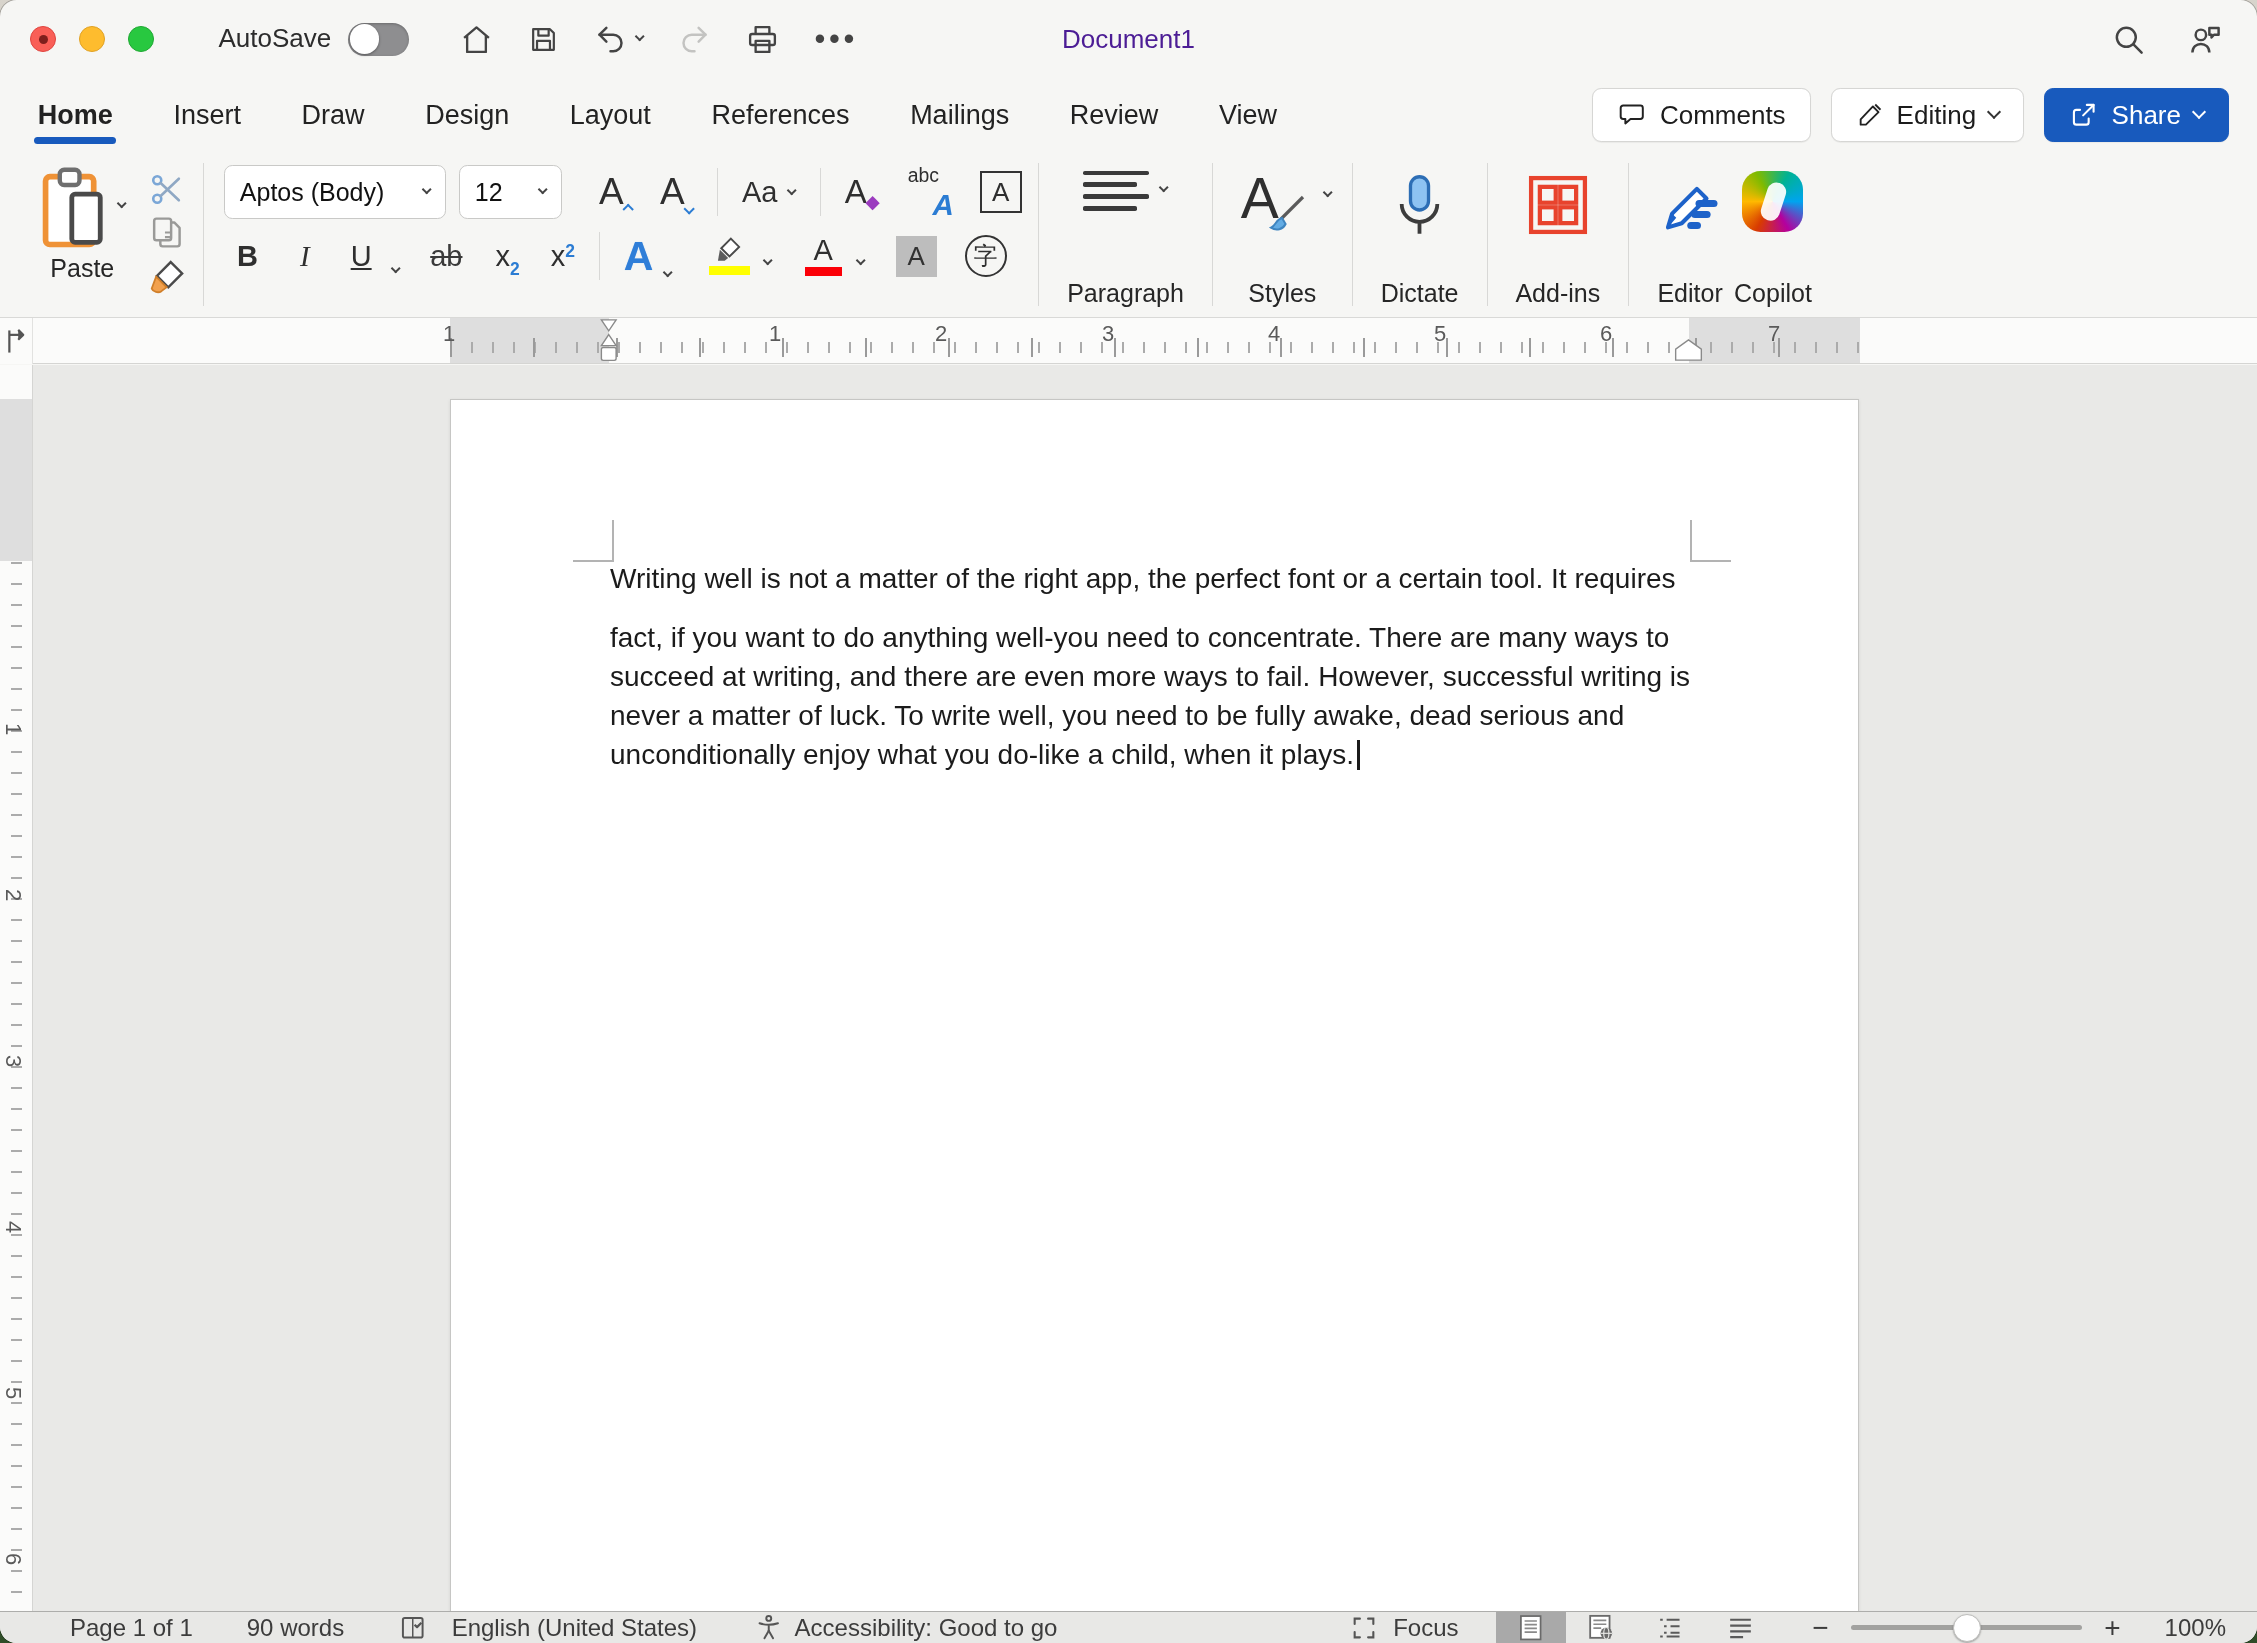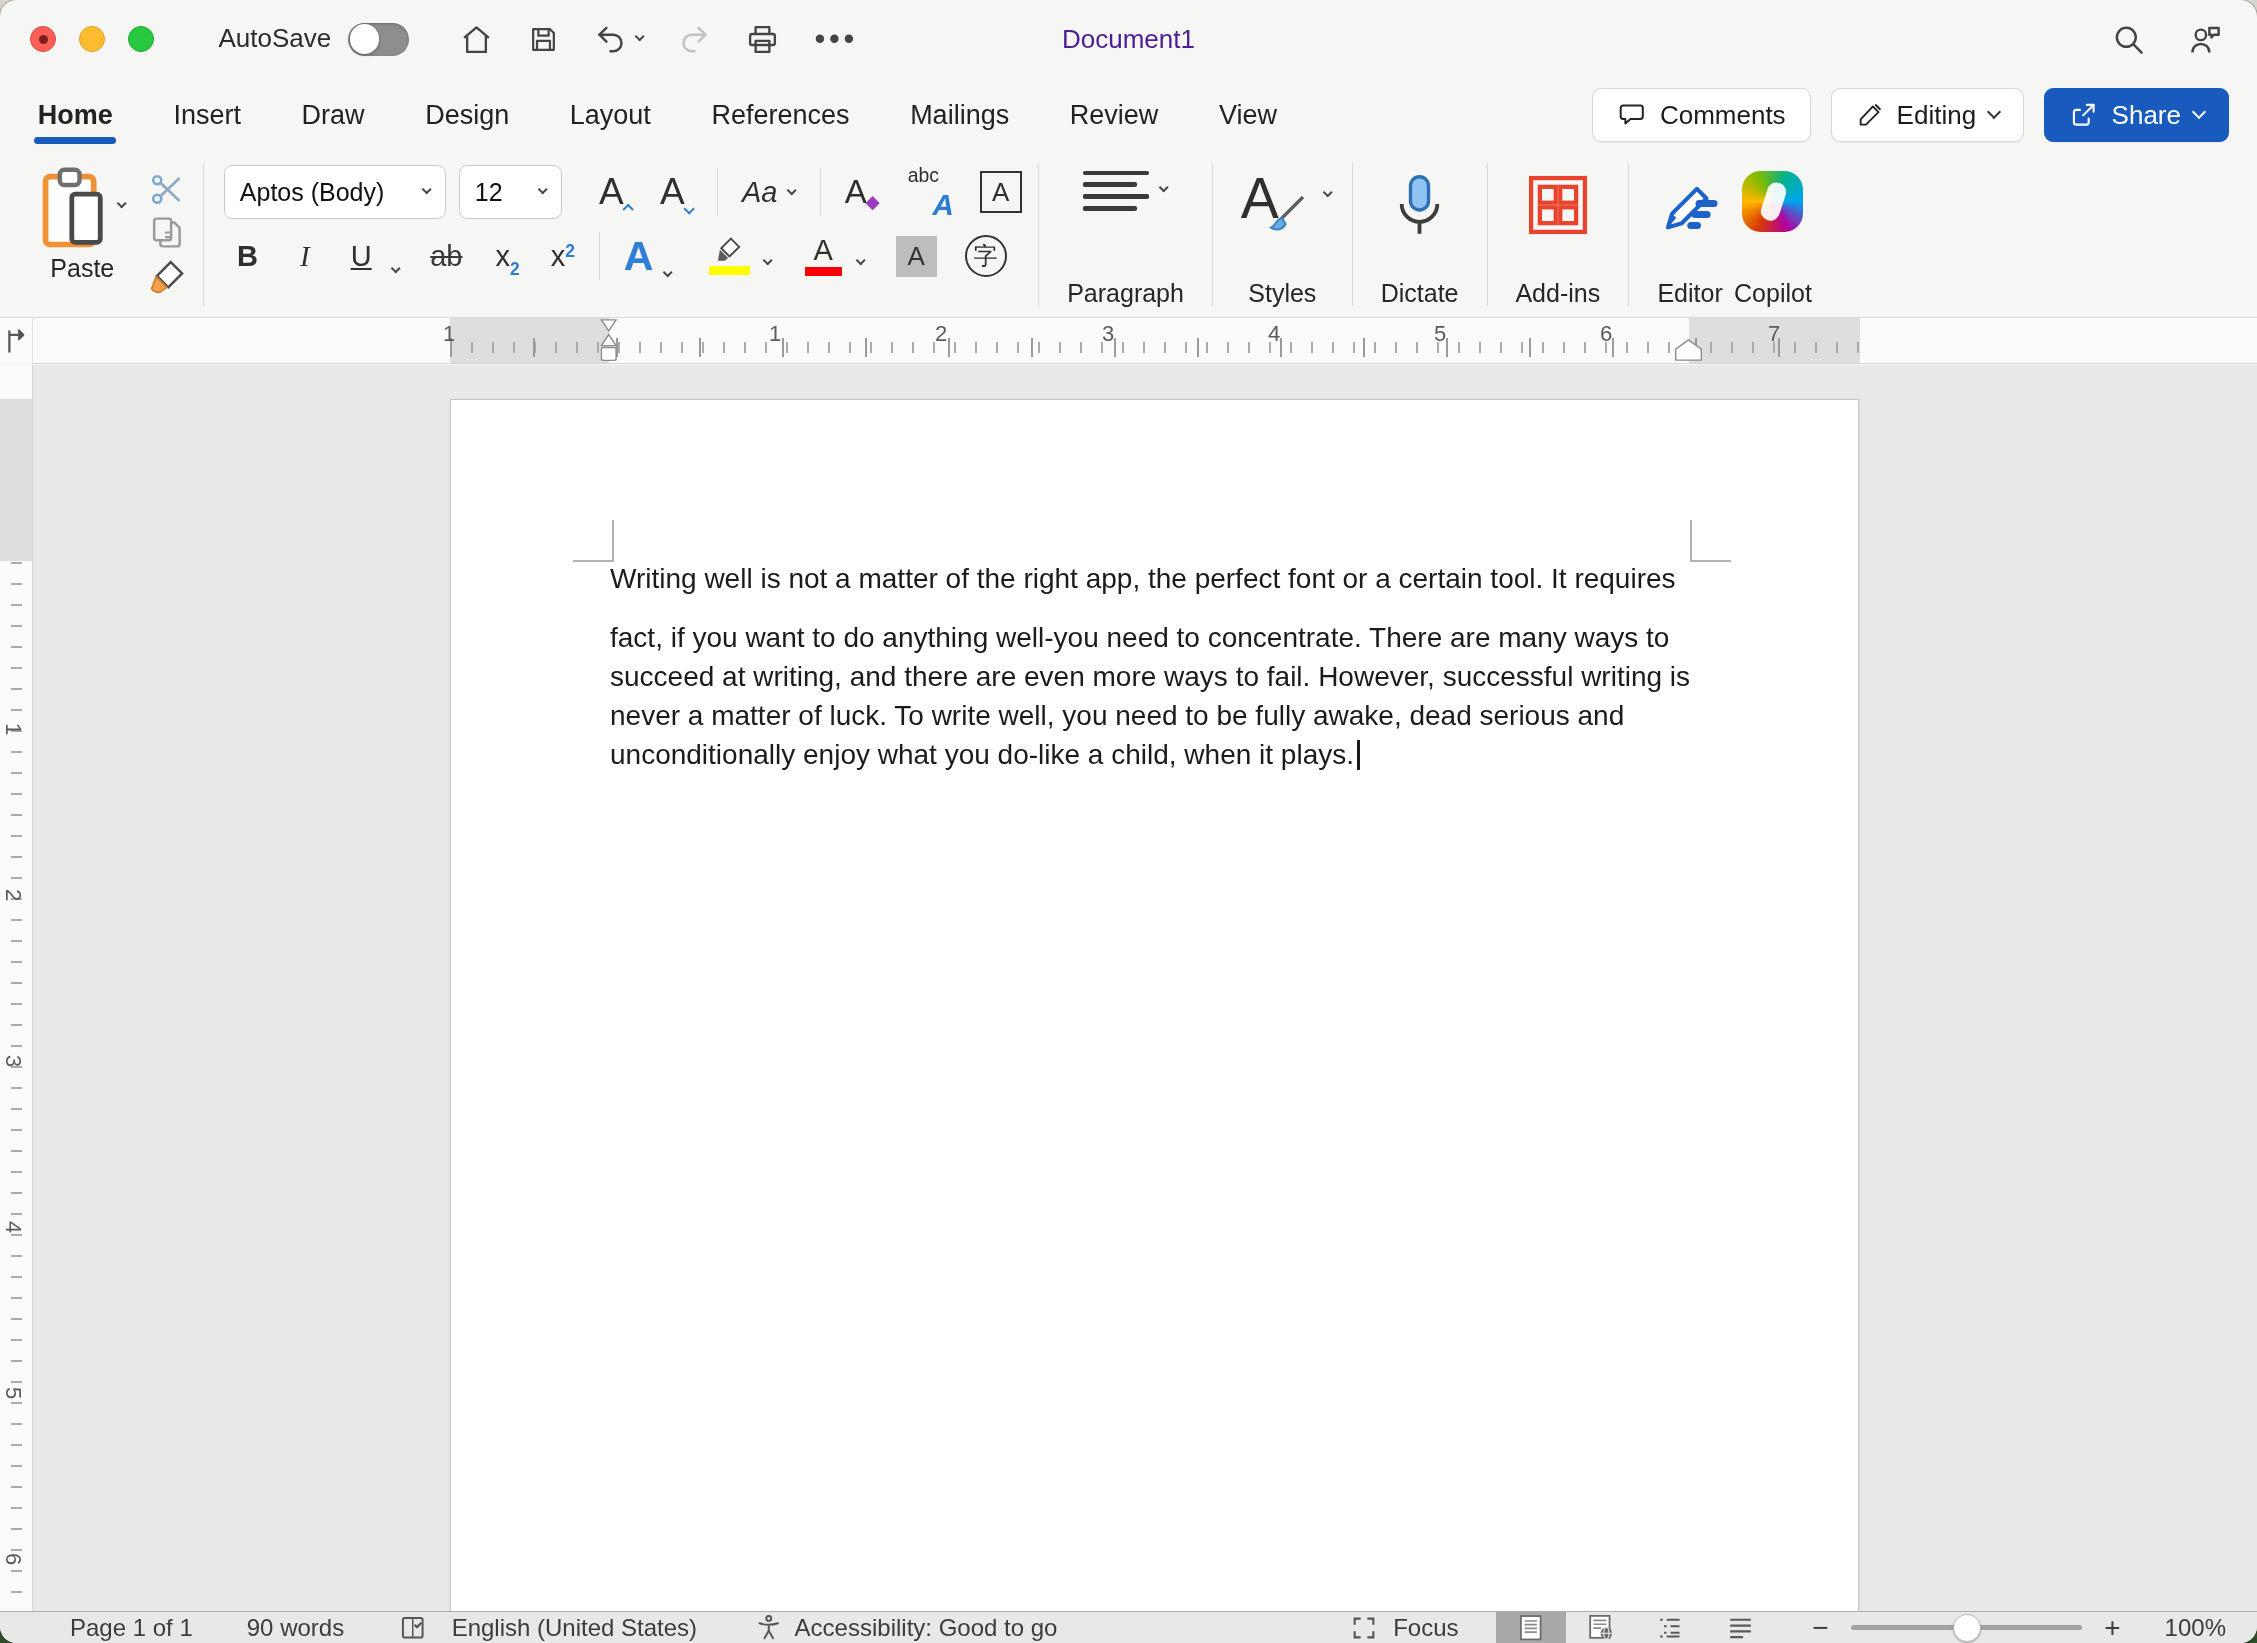--- a/index.html
+++ b/index.html
@@ -324,21 +324,21 @@
         </div>
         <span class="fmt-btn grow-shrink" style="margin-left:37px;">
           <span>A</span>
             <span class="caret-up"></span>
         </span>
         <span class="fmt-btn grow-shrink" style="margin-left:28px;">
           <span>A</span>
             <span class="caret-dn"></span>
         </span>
         <span class="minidiv"></span>
-        <span class="fmt-btn case-btn" style="margin-left:0;font-style:italic;">
+        <span class="fmt-btn case-btn" style="margin-left:0;">
           <span>Aa</span>
             <span class="chev small" style="border-color:#444; margin-top:-1.8px;"></span>
         </span>
         <span class="minidiv"></span>
         <span class="fmt-btn effect2" style="margin-left:0;">
           <span>A</span>
             <span class="dia">◆</span>
         </span>
         <span class="fmt-btn phonetic" style="margin-left:41px;">
           <span class="abc">abc</span>

